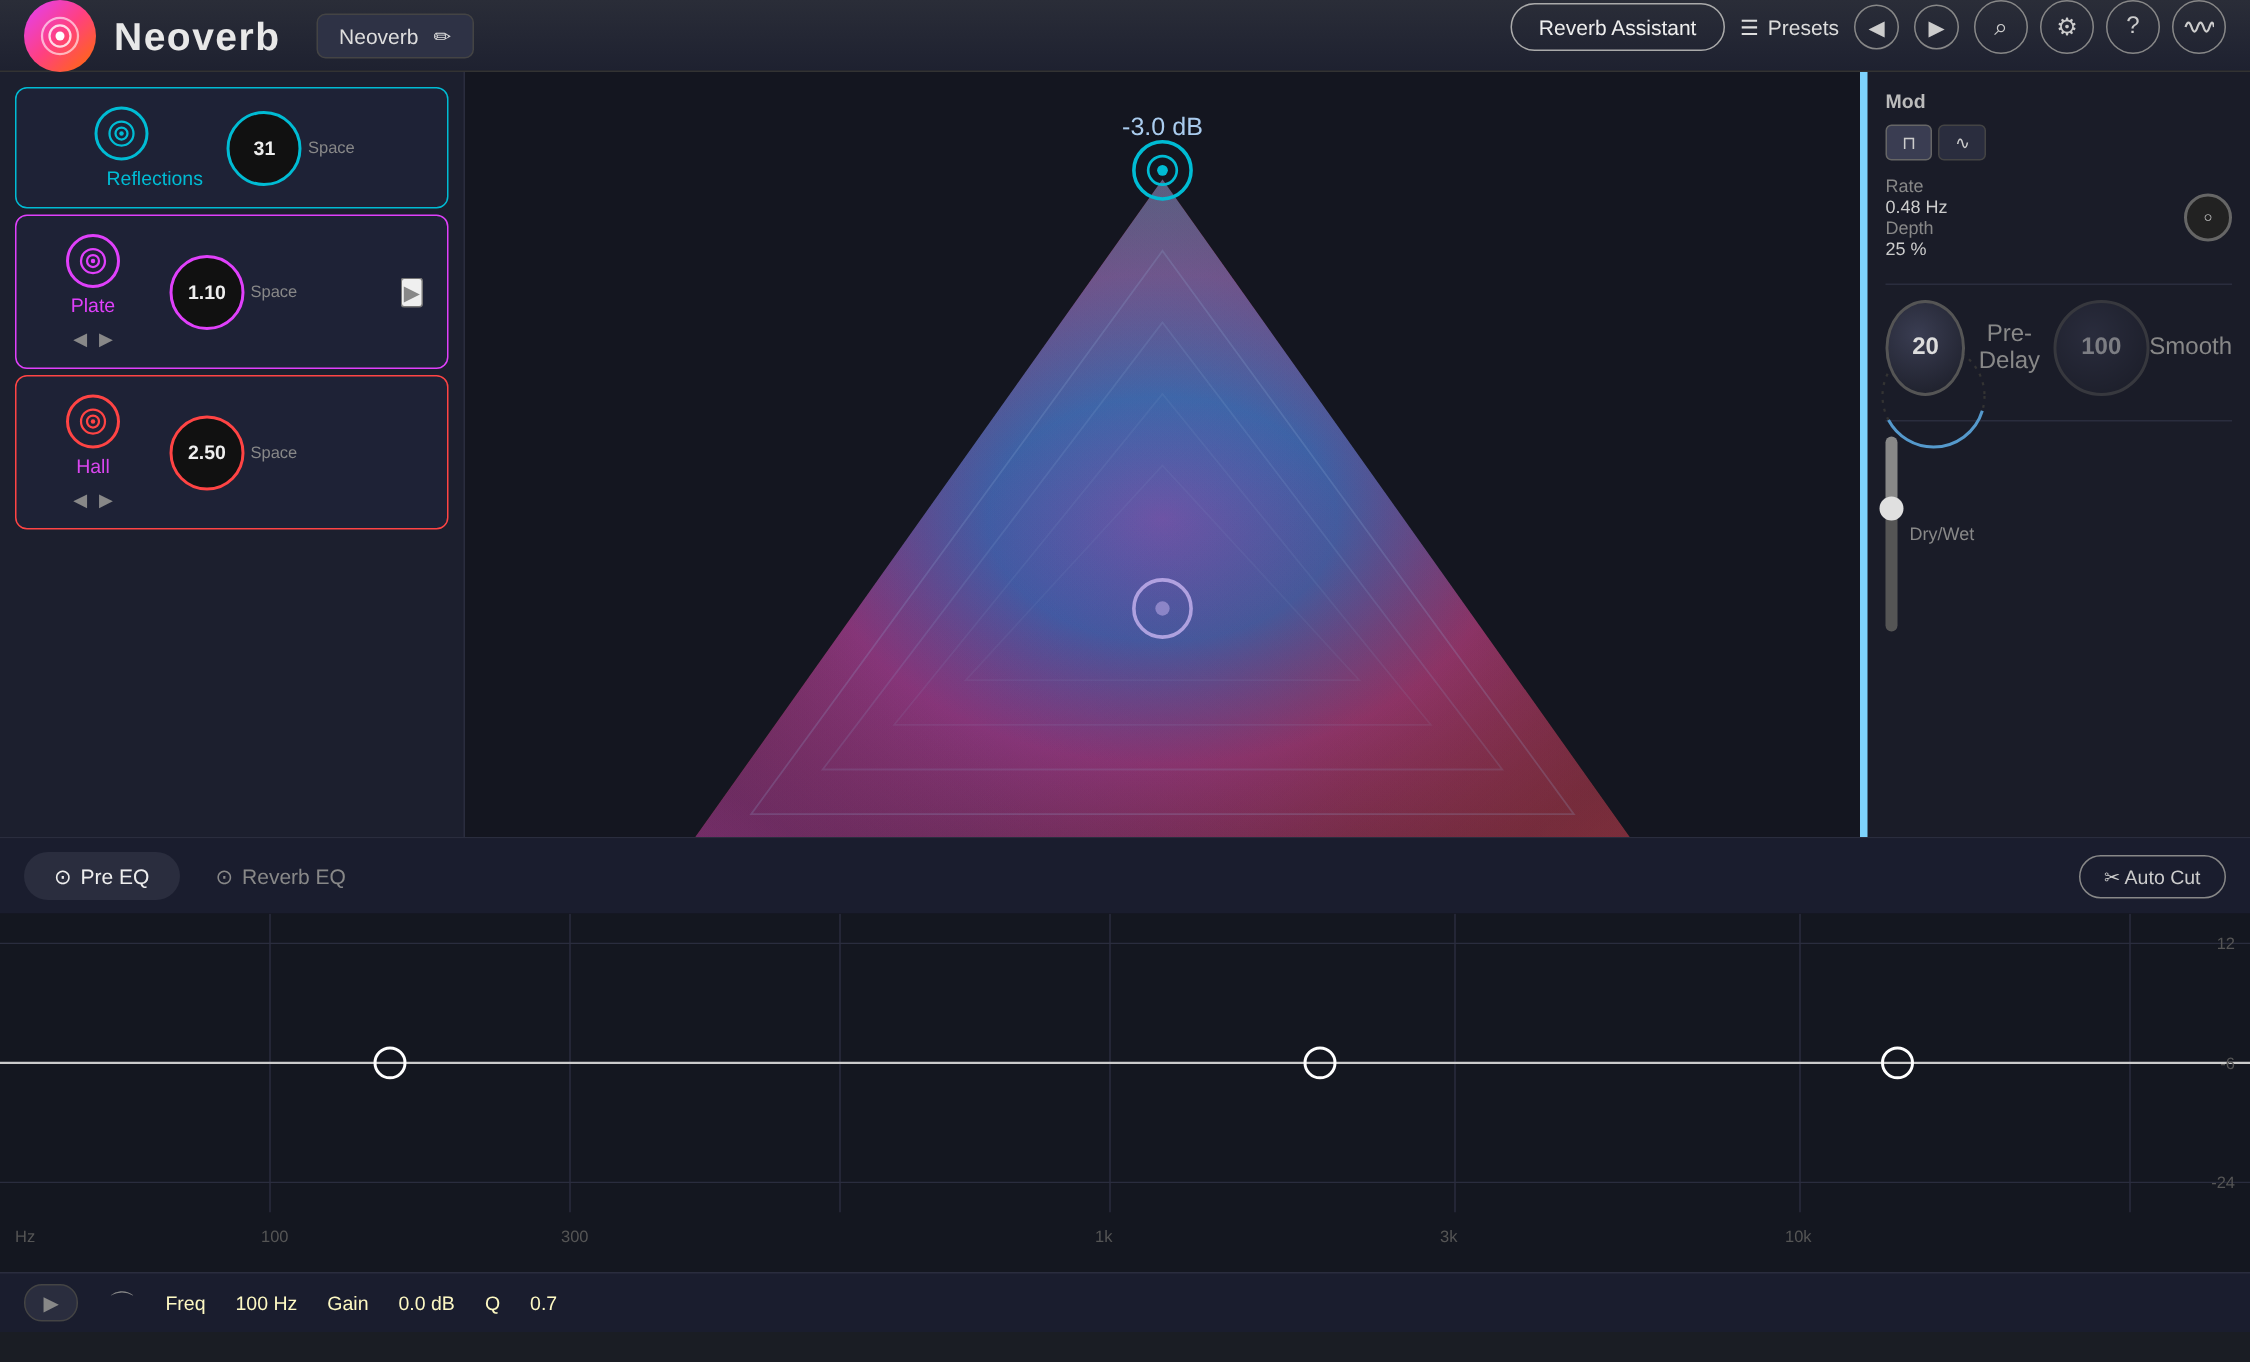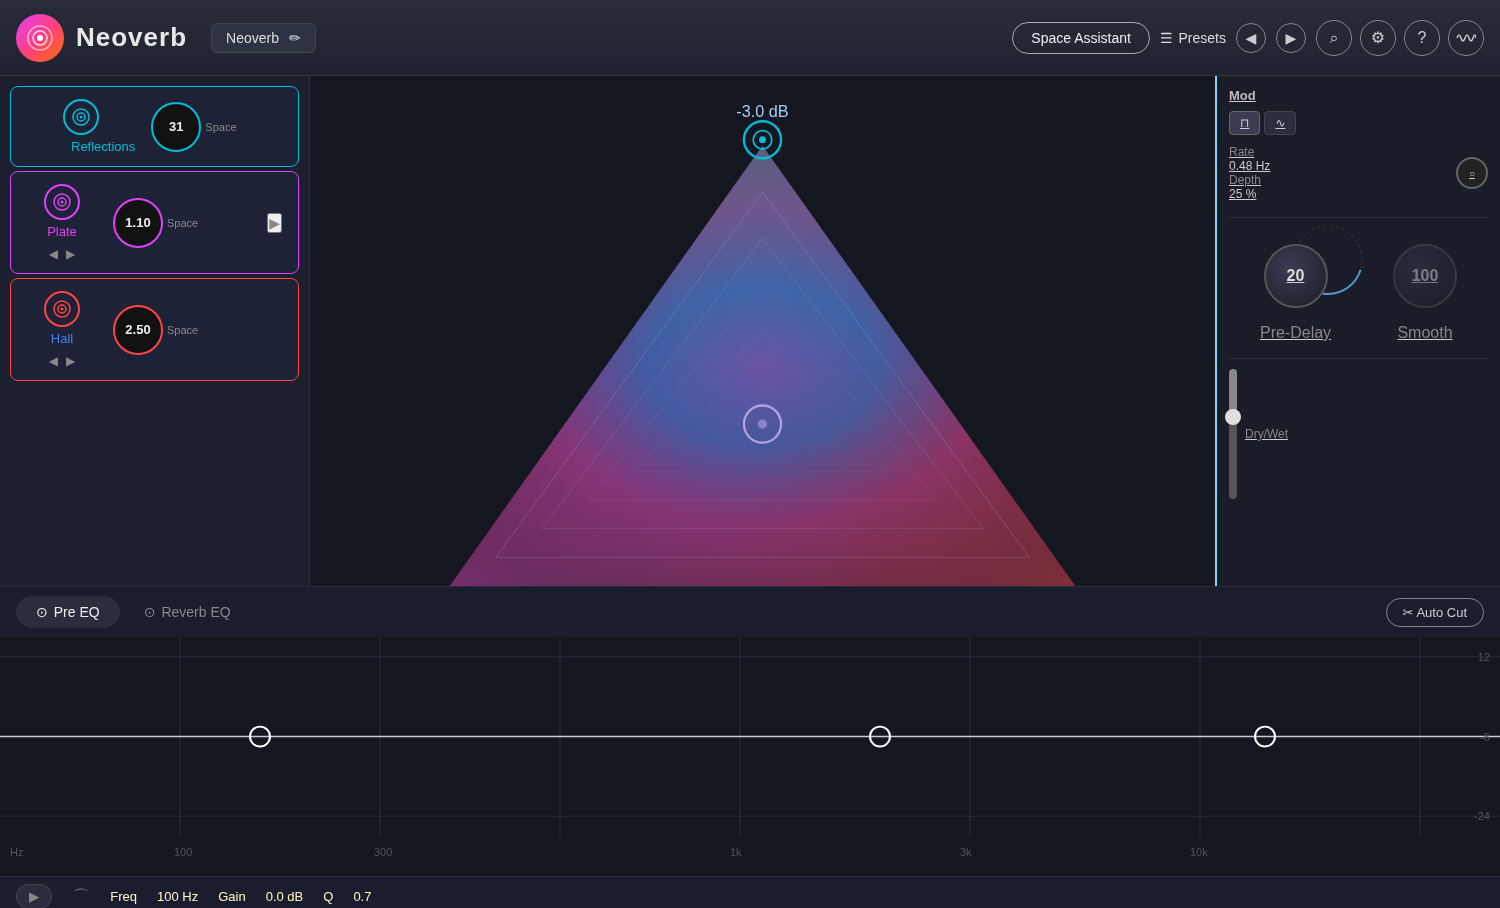--- a/index.html
+++ b/index.html
@@ -7,24 +7,24 @@
       width: 1500px;
       height: 908px;
       background: #1a1d24;
       font-family: 'Arial', sans-serif;
       overflow: hidden;
       color: #ccc;
     }
 
     
     .topbar {
-      height: 76px;
+      height: 48px;
       background: linear-gradient(180deg, #2a2d38 0%, #1e2130 100%);
       display: flex;
-      align-items: center;
+      align-items: flex-start;
       padding: 0 16px;
       border-bottom: 1px solid #333;
     }
     .logo-area {
       display: flex;
       align-items: center;
       gap: 12px;
     }
     .logo-circle {
       width: 48px;
@@ -153,21 +153,21 @@
       font-size: 13px;
       text-align: center;
       padding-left: 44px;
     }
     .reverb-label-magenta {
       color: #e040fb;
       font-size: 13px;
       text-align: center;
     }
     .reverb-label-red {
-      color: #3b82f6;
+      color: #d946ef;
       font-size: 13px;
       text-align: center;
     }
     .knob-container {
       display: flex;
       flex-direction: row;
       align-items: center;
       gap: 4px;
     }
     .knob {
@@ -219,25 +219,24 @@
     }
 
     
     .reverb-viz {
       position: absolute;
       top: 0; left: 0; right: 0; bottom: 0;
     }
 
     
     .right-panel {
-      width: 285px;
+      width: 260px;
       background: #1a1c28;
-      border-left: 2px solid #7dd3fc;
+      border-left: 5px solid #7dd3fc;
       padding: 12px;
-      text-decoration: underline;
     }
     .mod-section {
       margin-bottom: 16px;
     }
     .mod-title {
       font-size: 13px;
       color: #bbb;
       margin-bottom: 8px;
       font-weight: bold;
     }
@@ -285,23 +284,23 @@
       margin: 10px 0;
     }
     .large-knobs-row {
       display: flex;
       justify-content: space-around;
       align-items: flex-end;
       margin-bottom: 16px;
     }
     .large-knob-container {
       display: flex;
-      flex-direction: column;
-      align-items: center;
-      gap: 16px;
+      flex-direction: row;
+      align-items: center;
+      gap: 0;
     }
     .large-knob {
       width: 64px;
       height: 64px;
       border-radius: 50%;
       background: radial-gradient(circle at 40% 35%, #3a3d52, #1a1c26);
       border: 2px solid #555;
       display: flex;
       align-items: center;
       justify-content: center;
@@ -472,21 +471,21 @@
       </svg>
     </div>
     <span class="app-name">Neoverb</span>
     <div class="preset-name-box">
       <span>Neoverb</span>
       <span>✏</span>
     </div>
   </div>
 
   <div class="center-controls">
-    <button class="reverb-assistant-btn">Space Assistant</button>
+    <button class="reverb-assistant-btn">Reverb Assistant</button>
     <button class="presets-btn">
       <span>☰</span>
       <span>Presets</span>
     </button>
     <button class="nav-arrow">◀</button>
     <button class="nav-arrow">▶</button>
     <div class="topbar-right">
       <button class="icon-btn">
         <span>⌕</span>
       </button>

